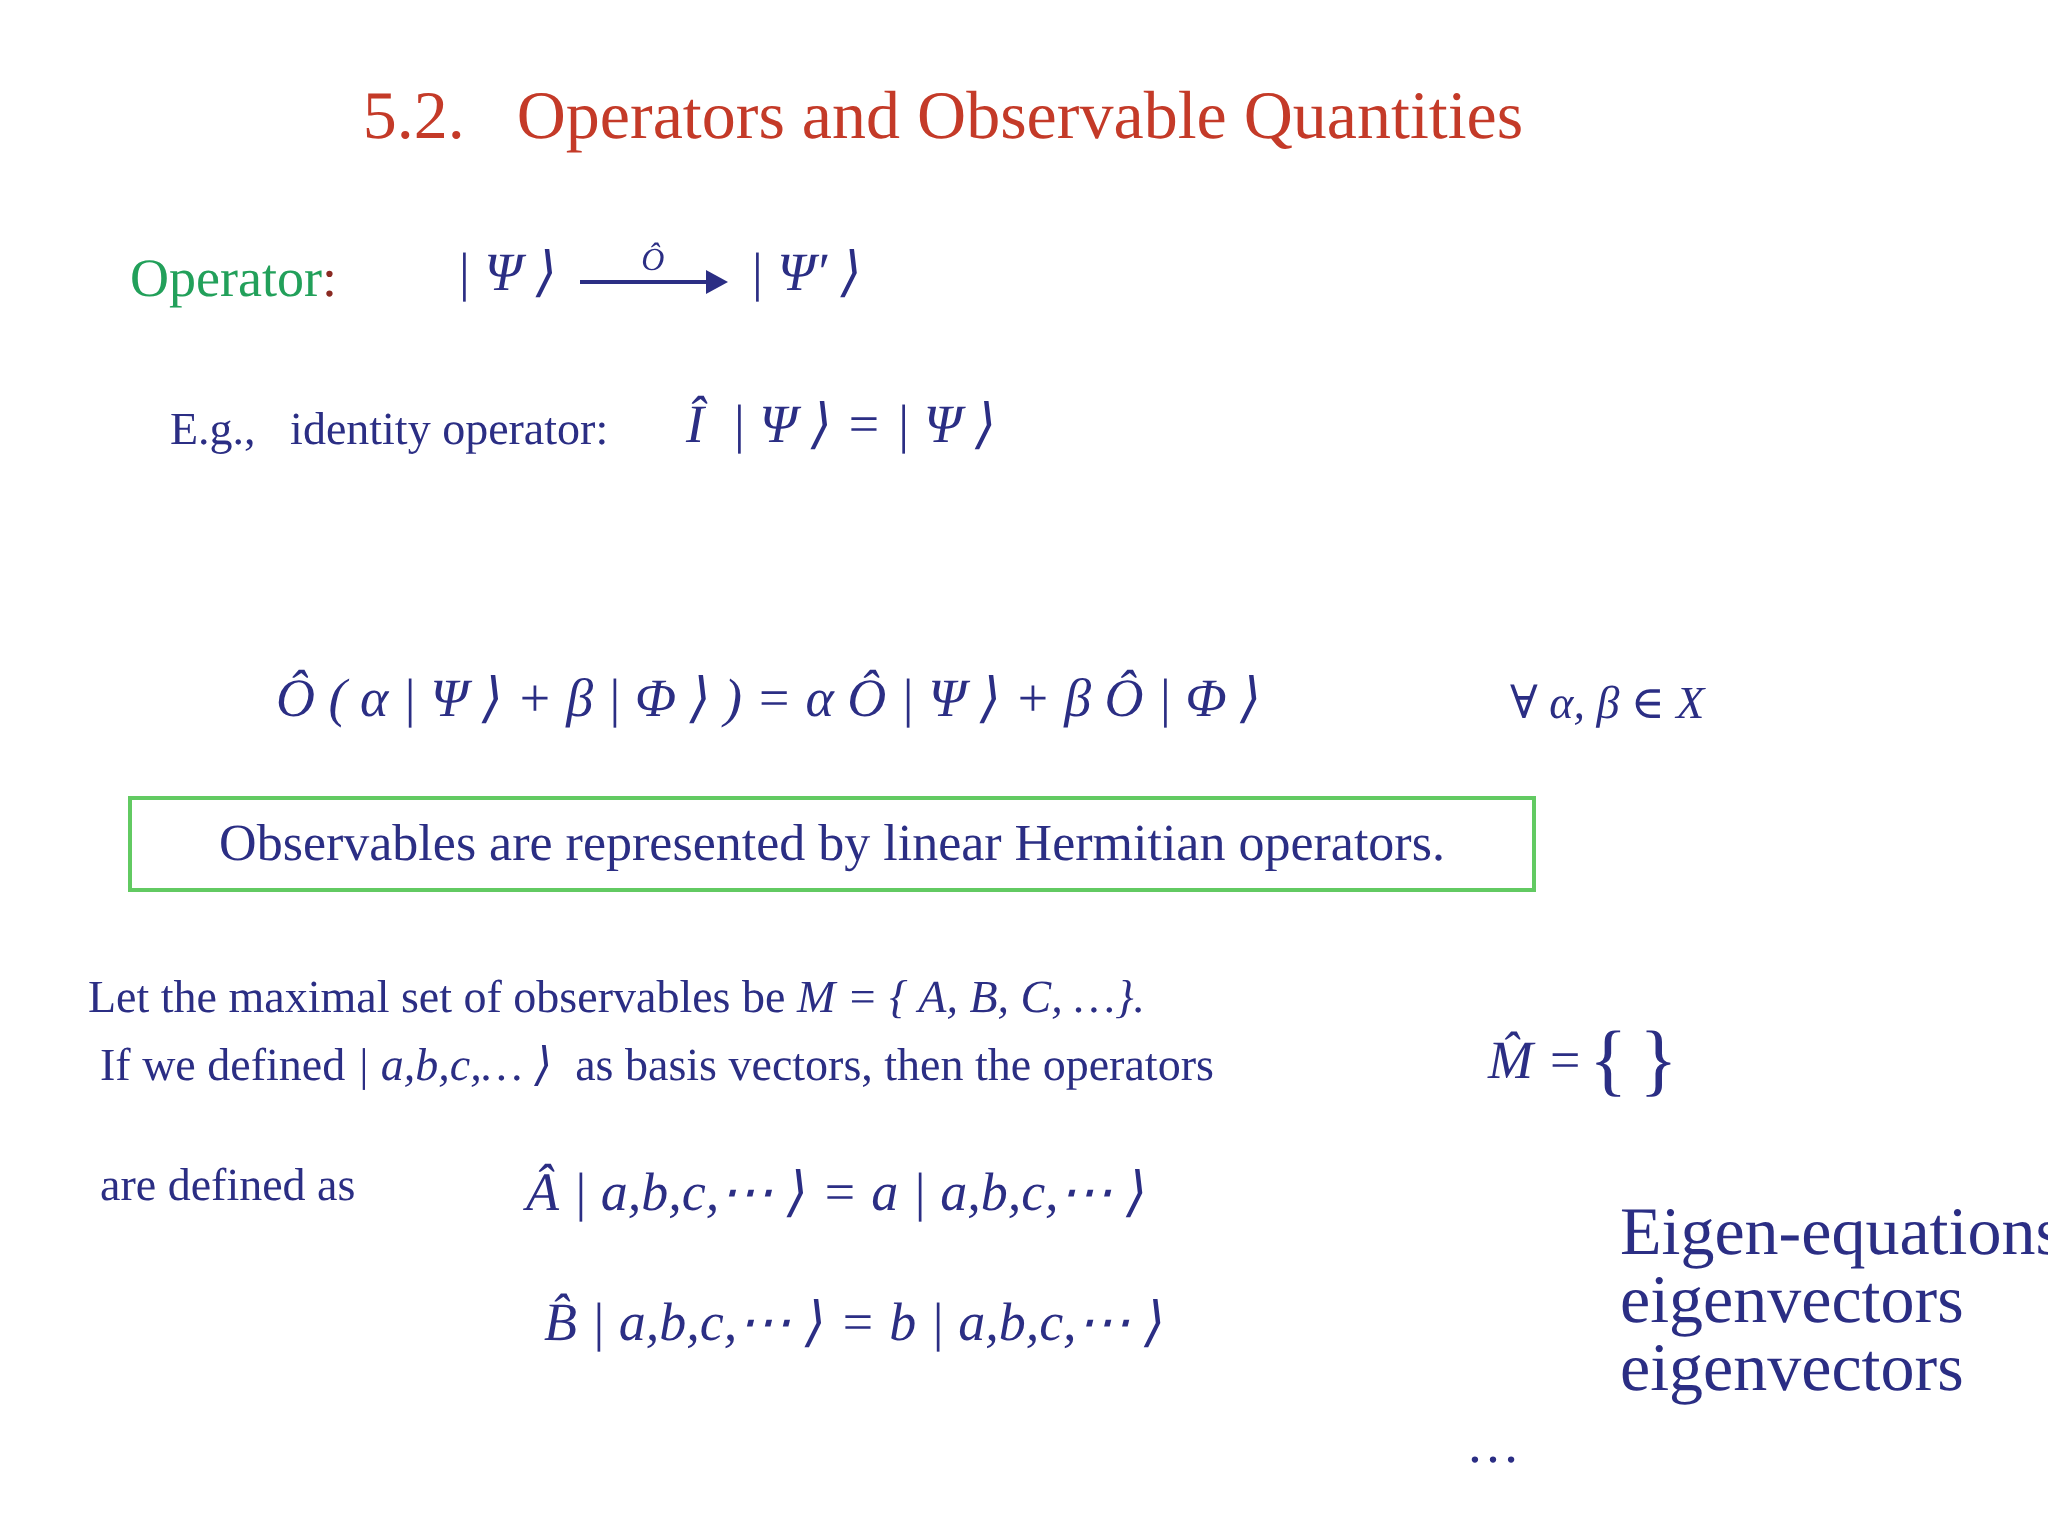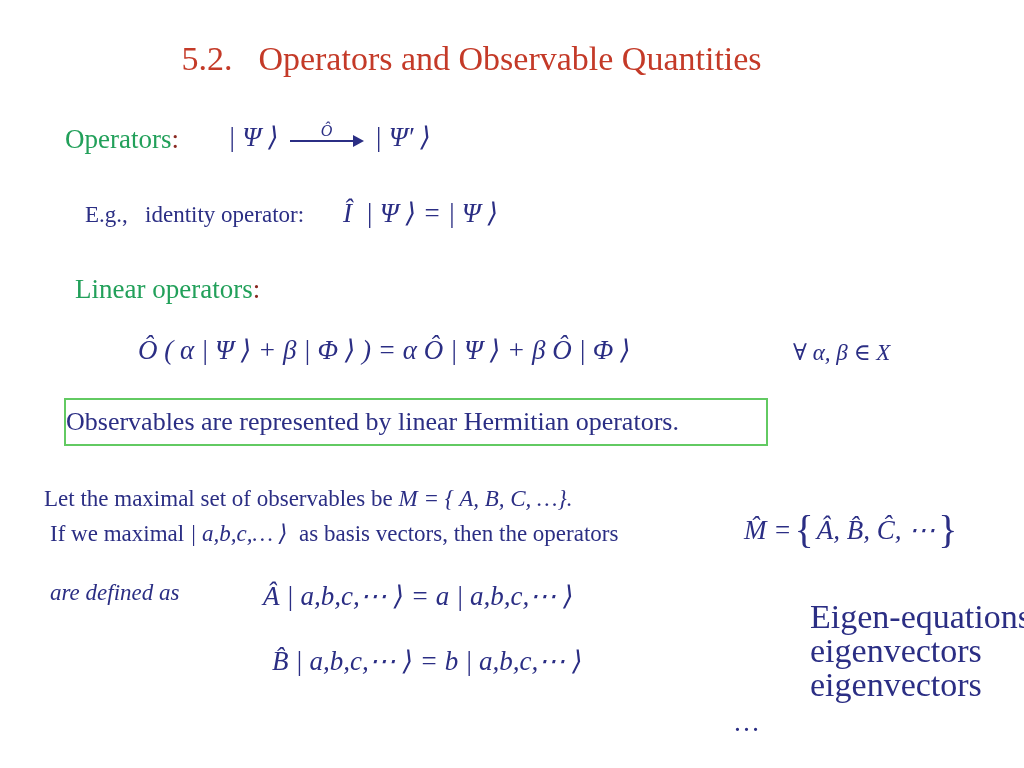--- a/index.html
+++ b/index.html
@@ -21,72 +21,70 @@
   .op-math{display:flex;align-items:center;font-size:27px;}
   .arrow-stack{display:inline-flex;flex-direction:column;align-items:center;margin:0 12px;}
   .arrow-hat{font-size:16px;line-height:15px;font-style:italic;}
   .arrow-shaft{position:relative;width:72px;height:2px;background:#2b2e84;margin:2px 0 9px 0;}
   .arrow-shaft::after{
     content:"";position:absolute;right:-2px;top:-5px;width:0;height:0;
     border-left:11px solid #2b2e84;border-top:6px solid transparent;border-bottom:6px solid transparent;
   }
   .hermitian-box{
     top:398px;left:64px;width:700px;height:44px;border:2px solid #62ca62;
-    display:flex;align-items:center;font-size:26px;
+    display:flex;align-items:center;justify-content:center;font-size:26px;
   }
   .mset{display:flex;align-items:center;font-size:27px;font-style:italic;}
   .mset .brace{font-size:40px;font-style:normal;font-weight:400;line-height:40px;padding:0 3px;}
   .side-labels{top:600px;left:810px;font-size:34px;line-height:34px;}
   .side-labels div{white-space:pre;}
 </style>
 </head>
 <body>
 
 <div class="slide">
 
   <div class="abs title">
     <span class="num" data-bind="title.number">5.2.</span><span data-bind="title.text">Operators and Observable Quantities</span>
   </div>
 
-  <div class="abs green fs27" style="top:124px;left:65px;"><span data-bind="operator_row.label">Operators</span><span class="maroon" data-bind="operator_row.colon">:</span></div>
+  <div class="abs green fs27" style="top:124px;left:65px;"><span data-bind="operator_row.label">Operator</span><span class="maroon" data-bind="operator_row.colon">:</span></div>
 
   <div class="abs op-math math navy" style="top:121px;left:228px;">
     <span data-bind="operator_row.ket_in">| Ψ ⟩</span>
     <span class="arrow-stack">
       <span class="arrow-hat" data-bind="operator_row.arrow_label">Ô</span>
       <span class="arrow-shaft"></span>
     </span>
     <span data-bind="operator_row.ket_out">| Ψ′ ⟩</span>
   </div>
 
 
   <div class="abs navy fs25" style="top:202px;left:85px;" data-bind="identity_row.label">E.g.,   identity operator:</div>
   <div class="abs math navy fs27" style="top:197px;left:343px;text-align:right;" data-bind="identity_row.equation">Î  | Ψ ⟩ = | Ψ ⟩</div>
 
-  <div class="abs green fs27" style="top:274px;left:75px;"><span data-bind="linear_row.label">Linear operators</span><span class="maroon" data-bind="linear_row.colon">:</span></div>
 
   <div class="abs math navy fs27" style="top:334px;left:138px;" data-bind="linear_row.equation">Ô ( α | Ψ ⟩ + β | Φ ⟩ ) = α Ô | Ψ ⟩ + β Ô | Φ ⟩</div>
-  <div class="abs math navy fs25" style="top:339px;left:793px;font-style:italic;" data-bind="linear_row.condition">∀ α, β ∈ X</div>
+  <div class="abs math navy fs25" style="top:339px;left:755px;font-style:italic;" data-bind="linear_row.condition">∀ α, β ∈ X</div>
 
   <div class="abs hermitian-box navy">
     <span data-bind="hermitian_box.text">Observables are represented by linear Hermitian operators.</span>
   </div>
 
   <div class="abs navy fs25" style="top:486px;left:44px;"><span data-bind="maximal_set.line1_prefix">Let the maximal set of observables be </span><span class="math" data-bind="maximal_set.line1_math">M = { A, B, C, …}.</span></div>
 
-  <div class="abs navy fs25" style="top:520px;left:50px;"><span data-bind="maximal_set.line2_prefix">If we maximal </span><span class="math" data-bind="maximal_set.line2_math">| a,b,c,… ⟩</span><span data-bind="maximal_set.line2_suffix">  as basis vectors, then the operators</span></div>
+  <div class="abs navy fs25" style="top:520px;left:50px;"><span data-bind="maximal_set.line2_prefix">If we defined </span><span class="math" data-bind="maximal_set.line2_math">| a,b,c,… ⟩</span><span data-bind="maximal_set.line2_suffix">  as basis vectors, then the operators</span></div>
 
   <div class="abs mset navy" style="top:510px;left:744px;">
     <span data-bind="operator_set.lhs">M̂ =</span>
     <span class="brace" data-bind="operator_set.open_brace">{</span>
-    <span data-bind="operator_set.body">Â, B̂, Ĉ, ⋯</span>
     <span class="brace" data-bind="operator_set.close_brace">}</span>
   </div>
 
-  <div class="abs navy fs25" style="top:580px;left:50px;font-style:italic;" data-bind="maximal_set.line3">are defined as</div>
+  <div class="abs navy fs25" style="top:580px;left:50px;" data-bind="maximal_set.line3">are defined as</div>
 
   <div class="abs math navy fs27" style="top:580px;left:263px;" data-bind="eigen.equations.0">Â | a,b,c,⋯ ⟩ = a | a,b,c,⋯ ⟩</div>
   <div class="abs math navy fs27" style="top:645px;left:272px;" data-bind="eigen.equations.1">B̂ | a,b,c,⋯ ⟩ = b | a,b,c,⋯ ⟩</div>
   <div class="abs navy fs27" style="top:707px;left:733px;" data-bind="eigen.ellipsis">…</div>
 
   <div class="abs side-labels navy">
     <div data-bind="eigen.side_labels.0">Eigen-equations</div>
     <div data-bind="eigen.side_labels.1">eigenvectors</div>
     <div data-bind="eigen.side_labels.2">eigenvectors</div>
   </div>

